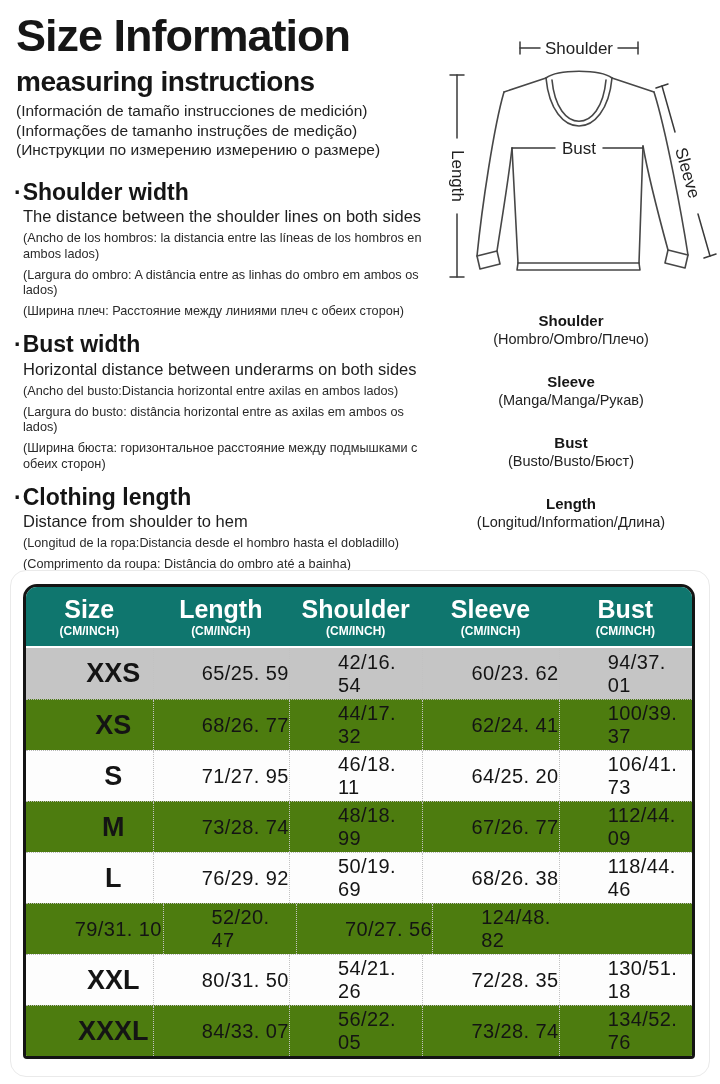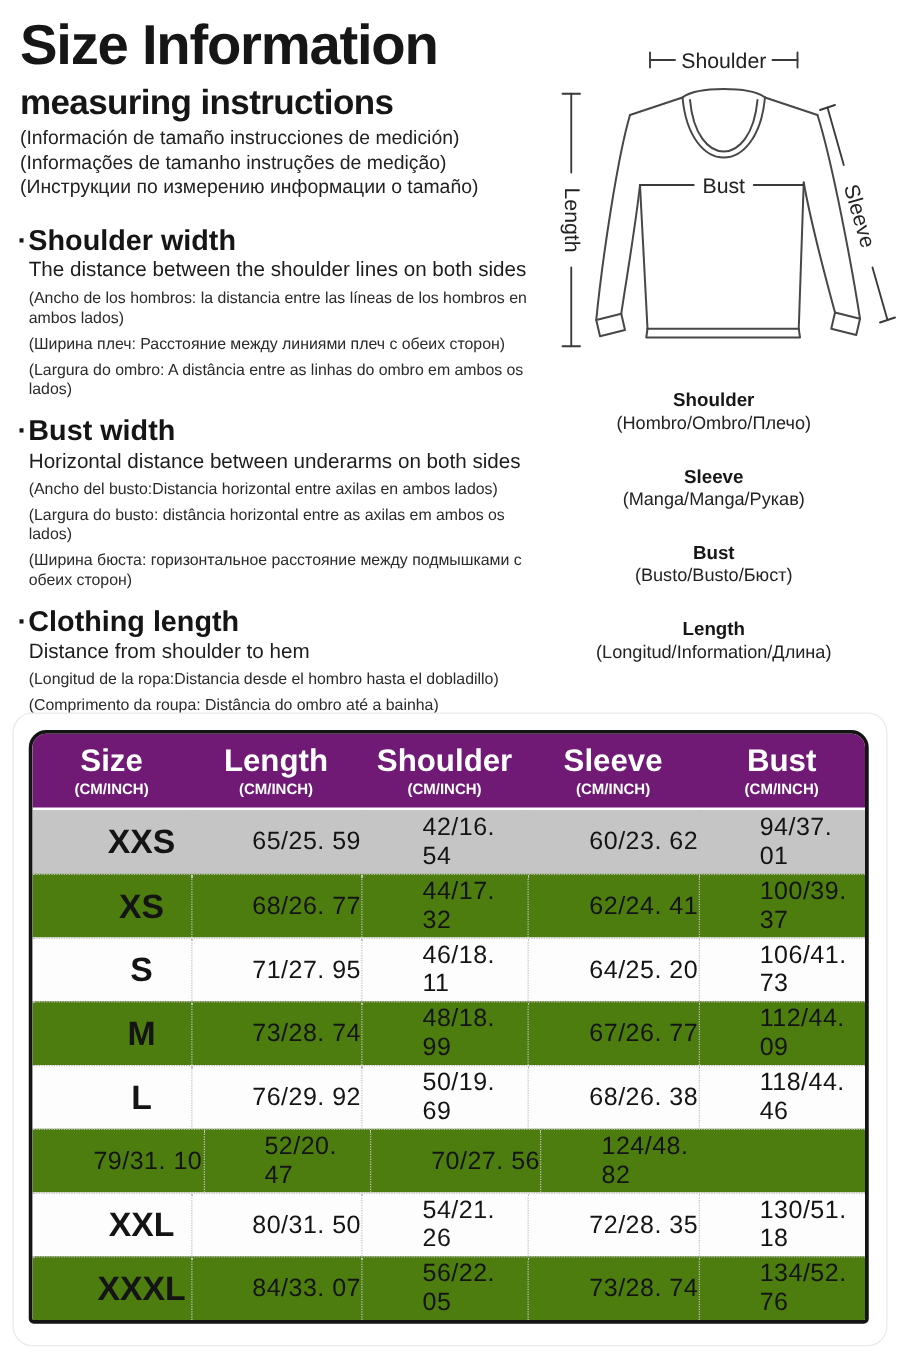--- a/index.html
+++ b/index.html
@@ -43,21 +43,21 @@
   .table-card {
     position:absolute; left:10px; top:570px; width:700px; height:507px;
     border:1px solid #eaeaea; border-radius:16px; background:#fff;
   }
   .size-table {
     position:absolute; left:12px; top:13px; width:672px;
     border:3px solid #141414; border-radius:14px 14px 4px 4px; overflow:hidden;
     background:#fff;
   }
   .thead {
-    display:flex; background:#701a75; color:#fff;
+    display:flex; background:#0f766e; color:#fff;
     padding:9px 0 7px 0; border-bottom:2px solid #ffffff;
   }
   .th { display:flex; flex-direction:column; align-items:center; justify-content:center; }
   .th-label { font-size:25px; font-weight:800; line-height:1.1; }
   .th-unit  { font-size:12px; font-weight:700; line-height:1.3; }
   .trow { display:flex; height:51px; background:#fdfdfd; }
   .trow + .trow { border-top:1px dotted #b9b9b9; }
   .trow.tint { background:#4d7c0f; }
   .trow.highlight { background:#c5c5c5; }
   .td { display:flex; align-items:center; justify-content:center; font-size:20px; color:#141414; letter-spacing:0.4px;padding-left:48px; }
@@ -69,35 +69,35 @@
 <body>
 
 <div class="page">
 
   <div class="title-block">
     <div class="main-title">Size Information</div>
     <div class="sub-title">measuring instructions</div>
     <div class="title-trans">
       <div>(Información de tamaño instrucciones de medición)</div>
       <div>(Informações de tamanho instruções de medição)</div>
-      <div>(Инструкции по измерению информации о tamaño)</div>
+      <div>(Инструкции по измерению измерению о размере)</div>
     </div>
   </div>
 
   <div class="sections">
 
     <div class="section">
       <div class="section-heading">
         <span class="bullet">·</span><span>Shoulder width</span>
       </div>
       <div class="section-desc">The distance between the shoulder lines on both sides</div>
       <div class="section-trans">
         <div>(Ancho de los hombros: la distancia entre las líneas de los hombros en ambos lados)</div>
+        <div>(Largura do ombro: A distância entre as linhas do ombro em ambos os lados)</div>
         <div>(Ширина плеч: Расстояние между линиями плеч с обеих сторон)</div>
-        <div>(Largura do ombro: A distância entre as linhas do ombro em ambos os lados)</div>
       </div>
     </div>
 
     <div class="section">
       <div class="section-heading">
         <span class="bullet">·</span><span>Bust width</span>
       </div>
       <div class="section-desc">Horizontal distance between underarms on both sides</div>
       <div class="section-trans">
         <div>(Ancho del busto:Distancia horizontal entre axilas en ambos lados)</div>

